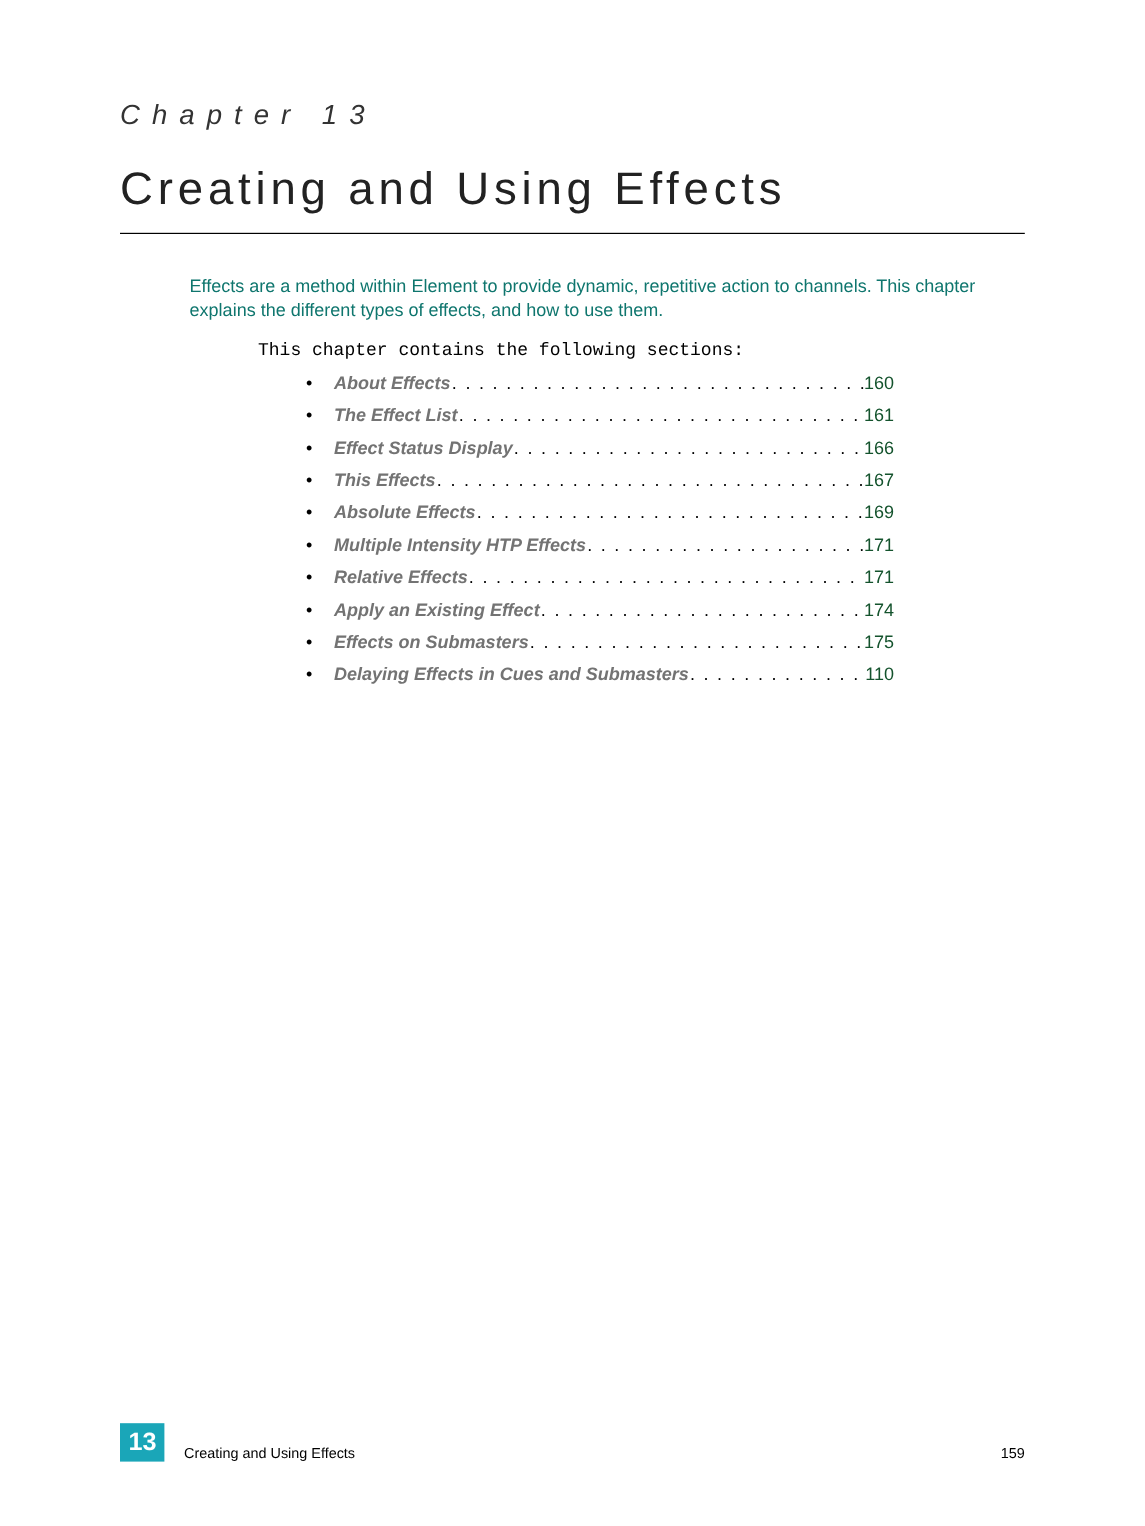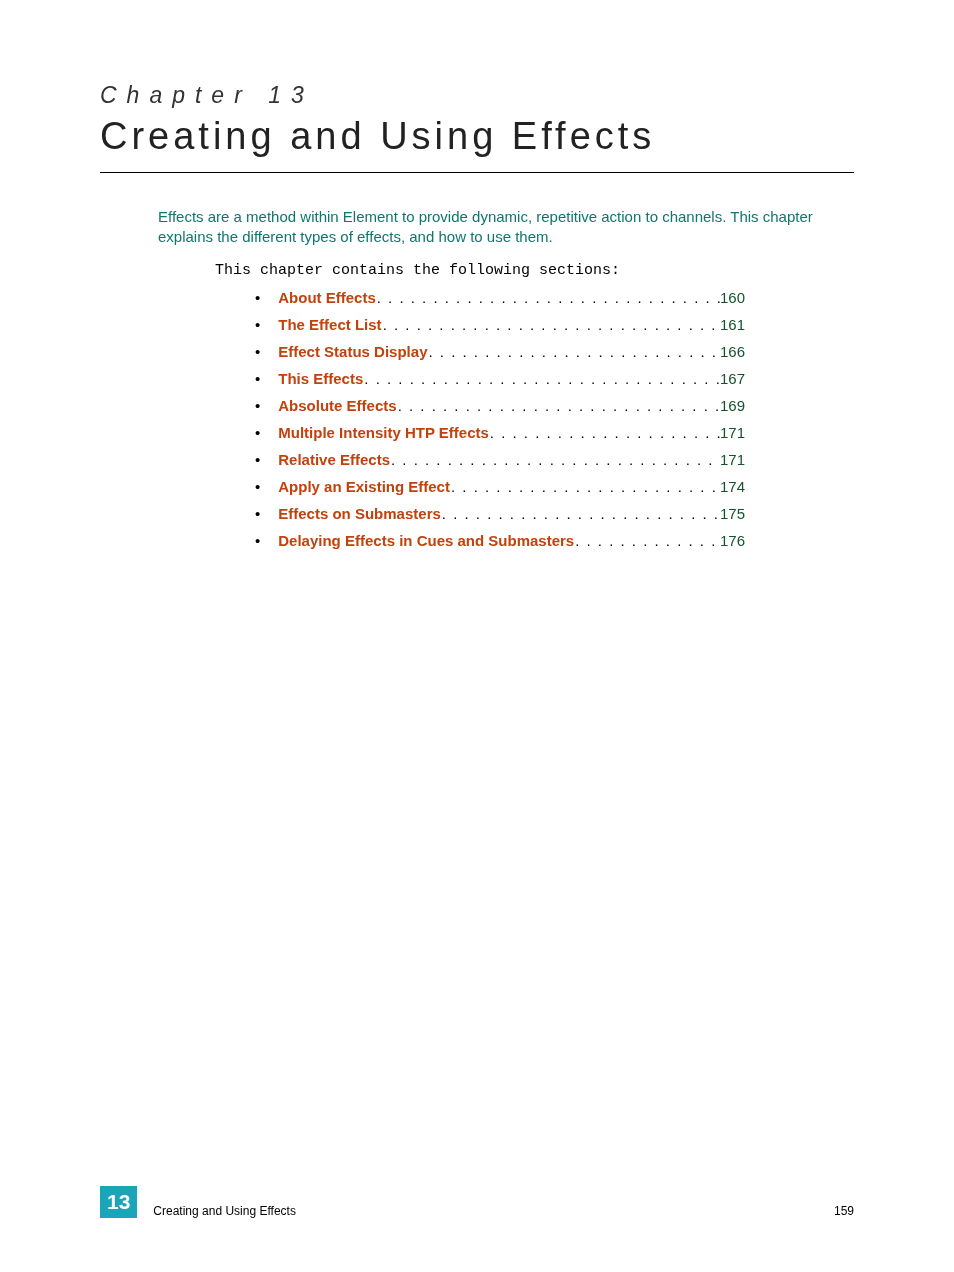--- a/index.html
+++ b/index.html
@@ -12,21 +12,21 @@
       position: relative;
     }
     .page {
       padding: 82px 100px 0 100px;
     }
     .chapter-label {
       font-size: 23px;
       font-style: italic;
       letter-spacing: 10px;
       color: #333;
-      margin-bottom: 6px;
+      margin-bottom: 28px;
     }
     .chapter-title {
       font-size: 38px;
       letter-spacing: 4px;
       color: #222;
       font-weight: normal;
       padding-bottom: 14px;
       border-bottom: 1px solid #000;
       margin-bottom: 34px;
     }
@@ -55,22 +55,23 @@
       font-size: 15px;
       width: 490px;
     }
     .bullet {
       color: #000;
       margin-right: 18px;
       font-size: 15px;
       flex-shrink: 0;
     }
     .toc-link {
-      color: #c2410c;
+      color: #737373;
       font-weight: bold;
+      font-style: italic;
       white-space: nowrap;
       flex-shrink: 0;
     }
     .dots {
       flex: 1;
       overflow: hidden;
       white-space: nowrap;
       color: #000;
       letter-spacing: 1.5px;
       padding: 0 1px;
@@ -168,21 +169,21 @@
     <li class="toc-item">
       <span class="bullet">•</span>
       <span class="toc-link">Effects on Submasters</span>
       <span class="dots"></span>
       <span class="page-num">175</span>
     </li>
     <li class="toc-item">
       <span class="bullet">•</span>
       <span class="toc-link">Delaying Effects in Cues and Submasters</span>
       <span class="dots"></span>
-      <span class="page-num">176</span>
+      <span class="page-num">110</span>
     </li>
   </ul>
 </div>
 
 <div class="footer">
   <span class="chapter-badge">13</span>
   <span class="footer-title">Creating and Using Effects</span>
   <span class="footer-page">159</span>
 </div>
 

